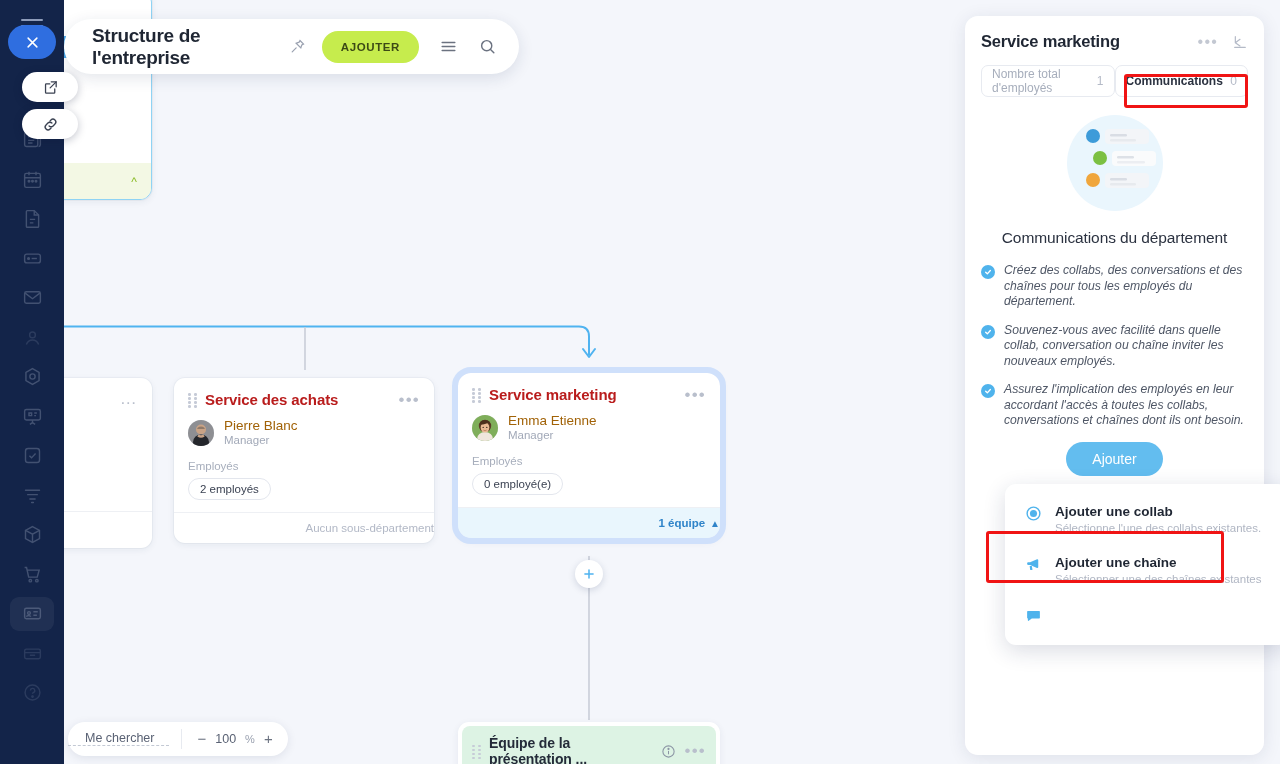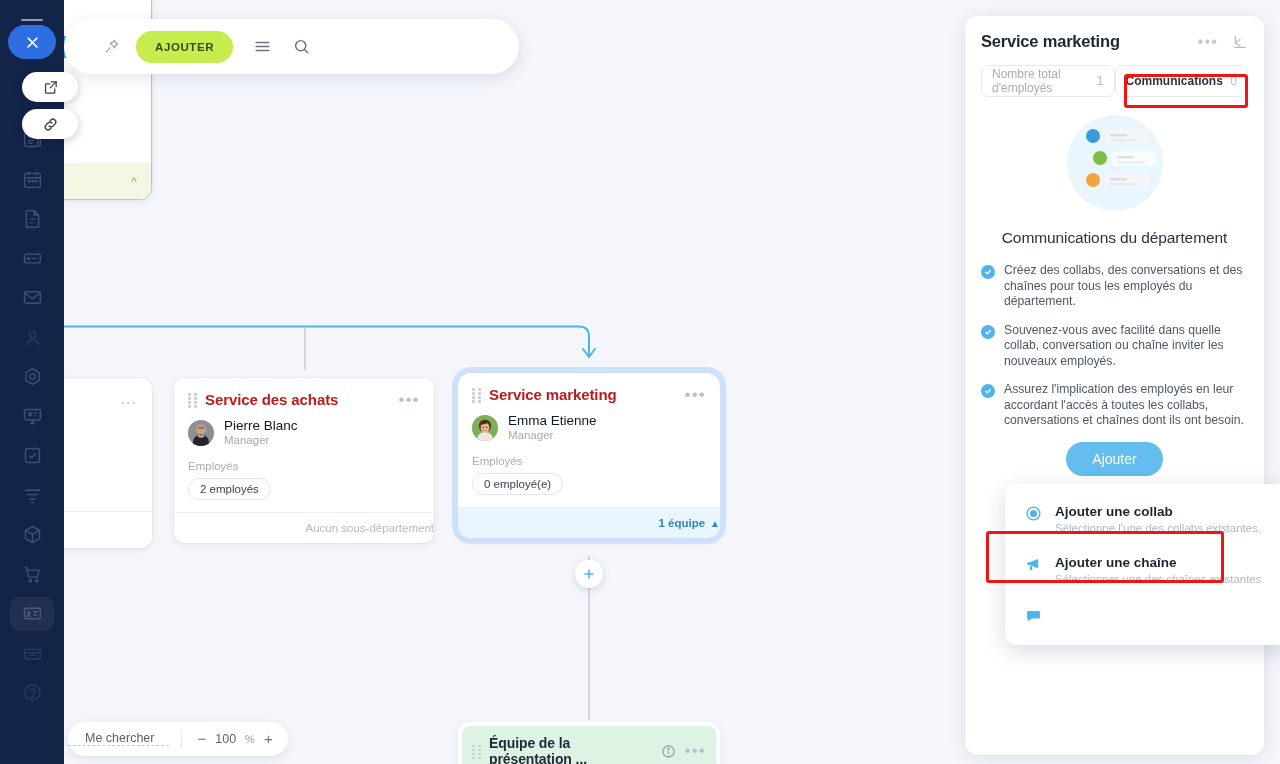--- a/index.html
+++ b/index.html
@@ -68,21 +68,21 @@
   .node-head { display:flex; align-items:center; padding:13px 14px 0 14px; }
   .grip { width:9px; height:13px; margin-right:8px; flex:0 0 auto;
     display:grid; grid-template-columns:3px 3px; grid-template-rows:repeat(4,2px); gap:2px 3px; }
   .grip b{ display:block; width:2.5px; height:2.5px; border-radius:50%; background:#c6cbd7; }
   .node-title { font-size:15px; font-weight:700; color:#b91c1c; letter-spacing:-.1px; flex:1; }
   .dots { color:#b9bfcc; font-size:17px; letter-spacing:1.2px; line-height:10px; cursor:pointer; }
   .node-person { display:flex; align-items:center; padding:10px 14px 0 14px; }
   .avatar { width:26px; height:26px; border-radius:50%; margin-right:10px; flex:0 0 auto;
     overflow:hidden; position:relative; background:#dfe3ea; }
   .avatar svg{ display:block; width:26px; height:26px; }
-  .p-name { font-size:13.5px; color:#0f172a; line-height:15px; }
+  .p-name { font-size:13.5px; color:#a16207; line-height:15px; }
   .p-role { font-size:11.5px; color:#a2a9b8; line-height:14px; }
   .sec-label { font-size:11.5px; color:#a7aebc; padding:13px 14px 0 14px; }
   .emp-chip { display:inline-block; margin:6px 14px 0 14px; padding:4px 11px;
     border:1px solid #e3e6ed; border-radius:11px; font-size:11.5px; color:#3b4252; background:#fff; }
   .node-foot { margin-top:12px; border-top:1px solid #eef0f4; text-align:right;
     padding:9px 0; font-size:11.5px; color:#b2b8c6; }
   .node-foot.teal { background:#e9f6fd; color:#2f84c9; font-weight:600; }
   .node-foot.teal .chev { display:inline-block; margin-left:5px; font-size:10px; }
 
   .node.selected {
@@ -153,21 +153,21 @@
     display:flex; align-items:center; justify-content:space-between; padding:0 10px;
     font-size:12px; color:#a7aebc; background:#fff;
   }
   .rp-field.active { border-color:#e7eaf0; color:#2b3240; font-weight:600; }
   .rp-field .cnt { color:#b4bac7; font-weight:400; }
   .hl-box { position:absolute; border:3px solid #f01414; border-radius:3px; pointer-events:none; z-index:60; }
 
   .illus { margin:18px auto 0 auto; width:96px; height:96px; border-radius:50%;
     background:#eaf6fd; position:relative; }
   .rp-h2 { text-align:center; font-size:15.5px; color:#2b3240; margin-top:18px; letter-spacing:-.1px;}
-  .bullets { padding:16px 14px 0 16px; }
+  .bullets { padding:16px 14px 0 16px;font-style:italic; }
   .bullet { display:flex; margin-bottom:13px; }
   .bullet .ck { flex:0 0 auto; width:14px; height:14px; border-radius:50%; background:#4fb3ec;
     margin:2px 9px 0 0; display:flex; align-items:center; justify-content:center; }
   .bullet .ck svg{ width:8px; height:8px; }
   .bullet p { font-size:12.2px; line-height:15.5px; color:#4f5766; }
   .btn-add-wrap { text-align:center; margin-top:4px; }
   .btn-add { background:#63bdef; color:#fff; border:none; border-radius:17px;
     padding:9px 26px; font-size:14px; cursor:pointer; }
 
   
@@ -440,20 +440,21 @@
               <circle cx="12" cy="7.8" r=".9" fill="#8b94a4"></circle>
             </svg>
         </span>
         <span class="dots">•••</span>
       </div>
     </div>
   </div>
 
   <div class="dep-badge">DÉPARTEMENTS</div>
   <div id="doc-header">
+    <span class="h-title">Structure de l'entreprise</span>
     <span class="pin-ico">
       <svg viewBox="0 0 24 24" fill="none" stroke="#9aa1b0" stroke-width="1.7" stroke-linecap="round" style="width:17px;height:17px">
         <path d="M15.5 3.5l5 5-2.4 1.2-1.4 4.2-6.6-6.6 4.2-1.4z"></path>
           <path d="M10.1 13.9L4.5 19.5"></path>
       </svg>
     </span>
     <button class="btn-ajouter">AJOUTER</button>
     <span class="h-ico">
       <svg viewBox="0 0 24 24" fill="none" stroke="#6b7280" stroke-width="1.8" stroke-linecap="round" style="width:19px;height:19px">
           <path d="M4 7h16M4 12h16M4 17h16"></path>

